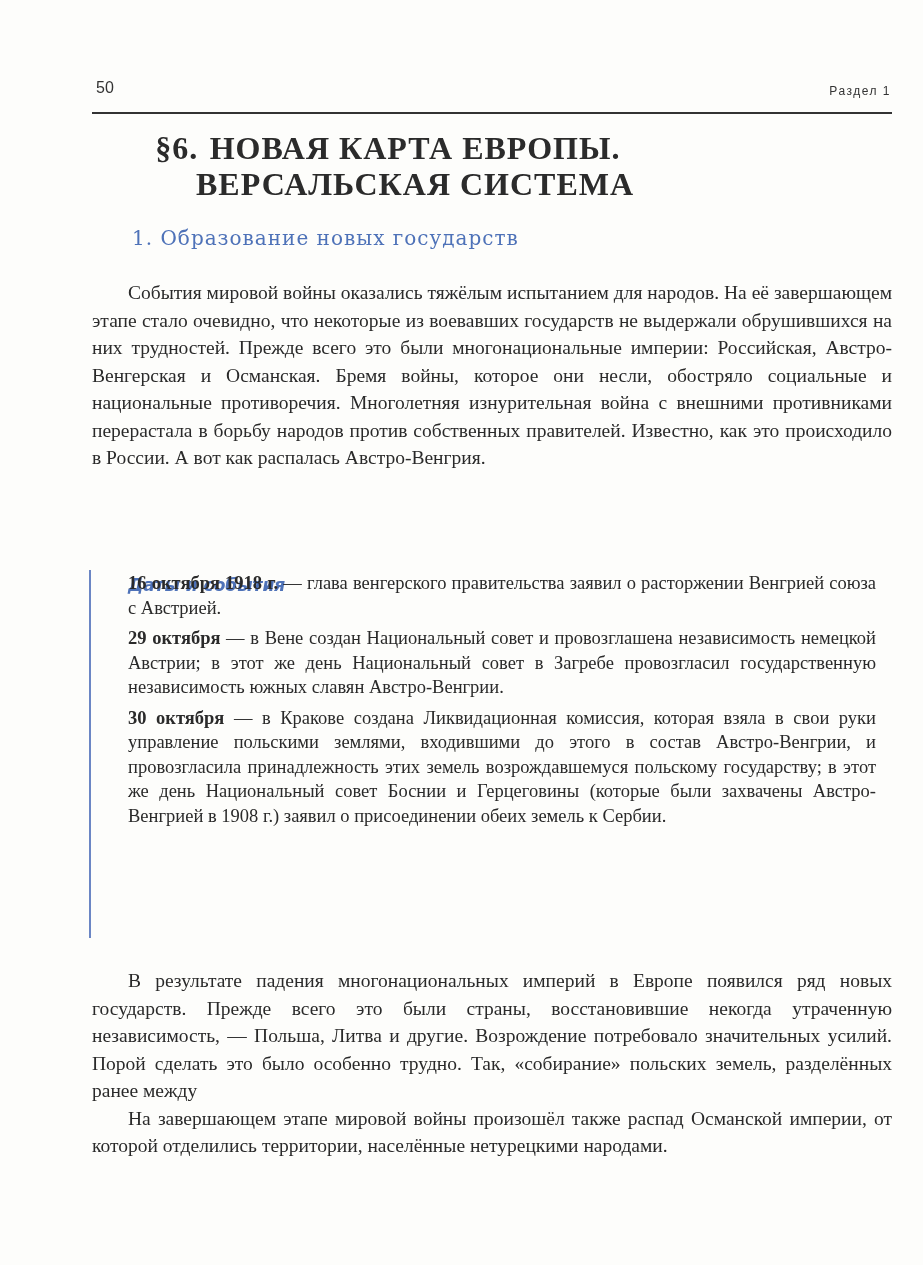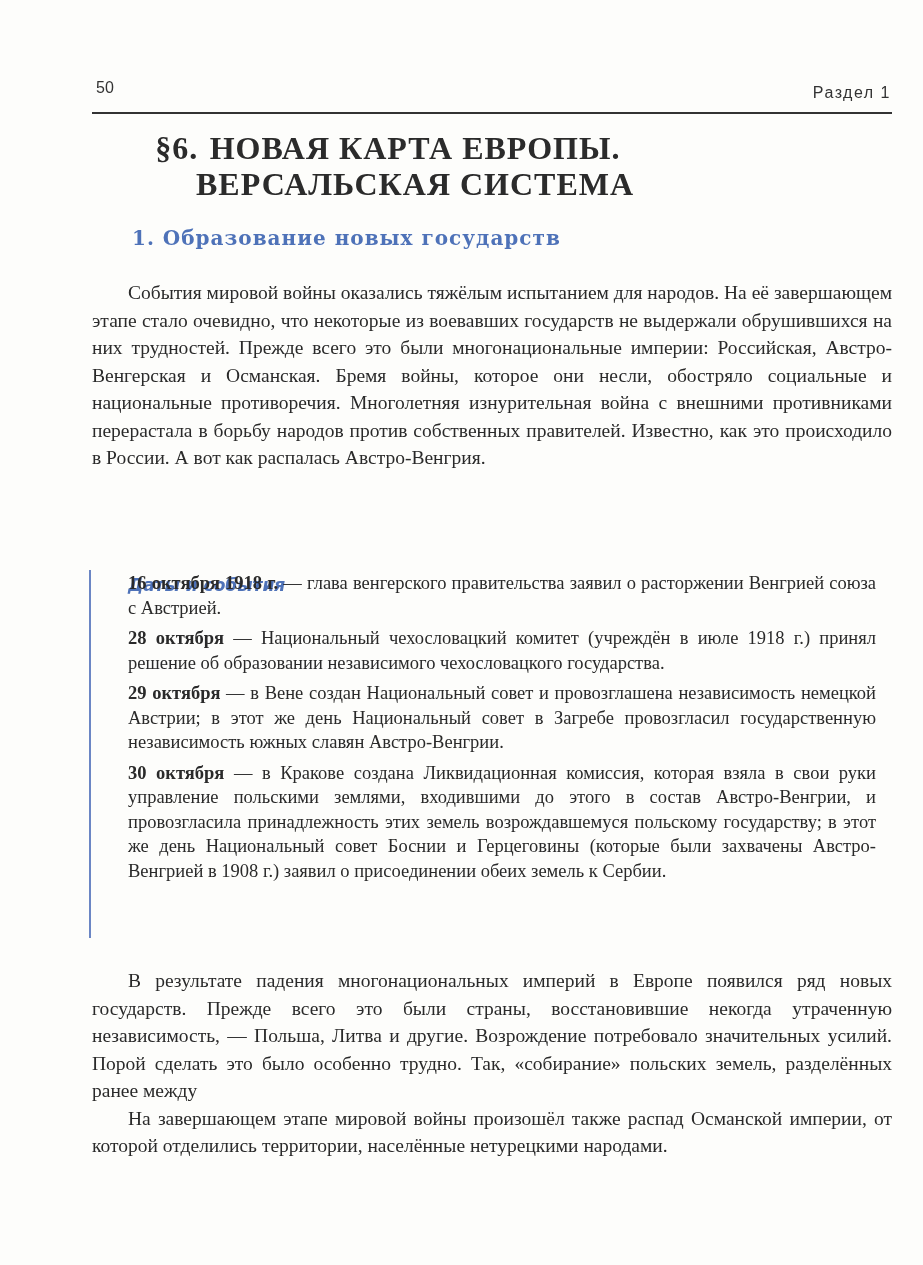--- a/index.html
+++ b/index.html
@@ -8,35 +8,35 @@
     background: #fdfdfb;
     font-family: "DejaVu Serif", serif;
     color: #2a2a2a;
   }
   .page-num {
     position: absolute; left: 96px; top: 79px;
     font-family: "Liberation Sans", sans-serif; font-size: 16px; color: #333;
   }
   .section-label {
     position: absolute; right: 32px; top: 84px;
-    font-family: "Liberation Sans", sans-serif; font-size: 16px; color: #333; letter-spacing: 1.5px;
+    font-family: "Liberation Sans", sans-serif; font-size: 12px; color: #333; letter-spacing: 1.5px;
   }
   .header-rule {
     position: absolute; left: 92px; top: 112px; width: 800px; height: 2px; background: #333;
   }
   .title {
     position: absolute; left: 130px; top: 130px;
     font-family: "Liberation Serif", serif; font-weight: bold; font-size: 32px;
     line-height: 36px; color: #2b2b2b; letter-spacing: 1px; text-align: center;
   }
   .title .sym { display: inline-block; width: 66px; }
   .title .line2 { padding-left: 66px; display: block; }
   .subheading {
     position: absolute; left: 132px; top: 226px;
-    font-family: "DejaVu Serif", serif; font-weight: bold; font-size: 20px;
+    font-family: "DejaVu Serif", serif; font-weight: normal; font-size: 20px;
     color: #4e72b8; letter-spacing: 1px;
   }
   .body-text {
     position: absolute; left: 92px; width: 800px;
     font-family: "Liberation Serif", serif; font-size: 19.5px; line-height: 27.5px;
     text-align: justify; color: #2a2a2a;
   }
   .body-text p { margin: 0; text-indent: 36px; }
   .intro { top: 279px; }
   .dates-heading {
@@ -76,21 +76,20 @@
 <div class="subheading">1. Образование новых государств</div>
 
 <div class="body-text intro">
   <p>События мировой войны оказались тяжёлым испытанием для народов. На её завершающем этапе стало очевидно, что некоторые из воевавших государств не выдержали обрушившихся на них трудностей. Прежде всего это были многонациональные империи: Российская, Австро-Венгерская и Османская. Бремя войны, которое они несли, обостряло социальные и национальные противоречия. Многолетняя изнурительная война с внешними противниками перерастала в борьбу народов против собственных правителей. Известно, как это происходило в России. А вот как распалась Австро-Венгрия.</p>
 </div>
 
 <div class="dates-heading">Даты и события</div>
 <div class="dates-bar"></div>
 <div class="dates-list">
   <p class="date-entry"><b>16 октября 1918 г.</b><span> — глава венгерского правительства заявил о расторжении Венгрией союза с Австрией.</span></p>
-  <p class="date-entry"><b>28 октября</b><span> — Национальный чехословацкий комитет (учреждён в июле 1918 г.) принял решение об образовании независимого чехословацкого государства.</span></p>
   <p class="date-entry"><b>29 октября</b><span> — в Вене создан Национальный совет и провозглашена независимость немецкой Австрии; в этот же день Национальный совет в Загребе провозгласил государственную независимость южных славян Австро-Венгрии.</span></p>
   <p class="date-entry"><b>30 октября</b><span> — в Кракове создана Ликвидационная комиссия, которая взяла в свои руки управление польскими землями, входившими до этого в состав Австро-Венгрии, и провозгласила принадлежность этих земель возрождавшемуся польскому государству; в этот же день Национальный совет Боснии и Герцеговины (которые были захвачены Австро-Венгрией в 1908 г.) заявил о присоединении обеих земель к Сербии.</span></p>
 </div>
 
 <div class="body-text outro">
   <p>В результате падения многонациональных империй в Европе появился ряд новых государств. Прежде всего это были страны, восстановившие некогда утраченную независимость, — Польша, Литва и другие. Возрождение потребовало значительных усилий. Порой сделать это было особенно трудно. Так, «собирание» польских земель, разделённых ранее между</p>
   <p>На завершающем этапе мировой войны произошёл также распад Османской империи, от которой отделились территории, населённые нетурецкими народами.</p>
 </div>
 
 <div class="watermark">http://gdz.wtf</div>

